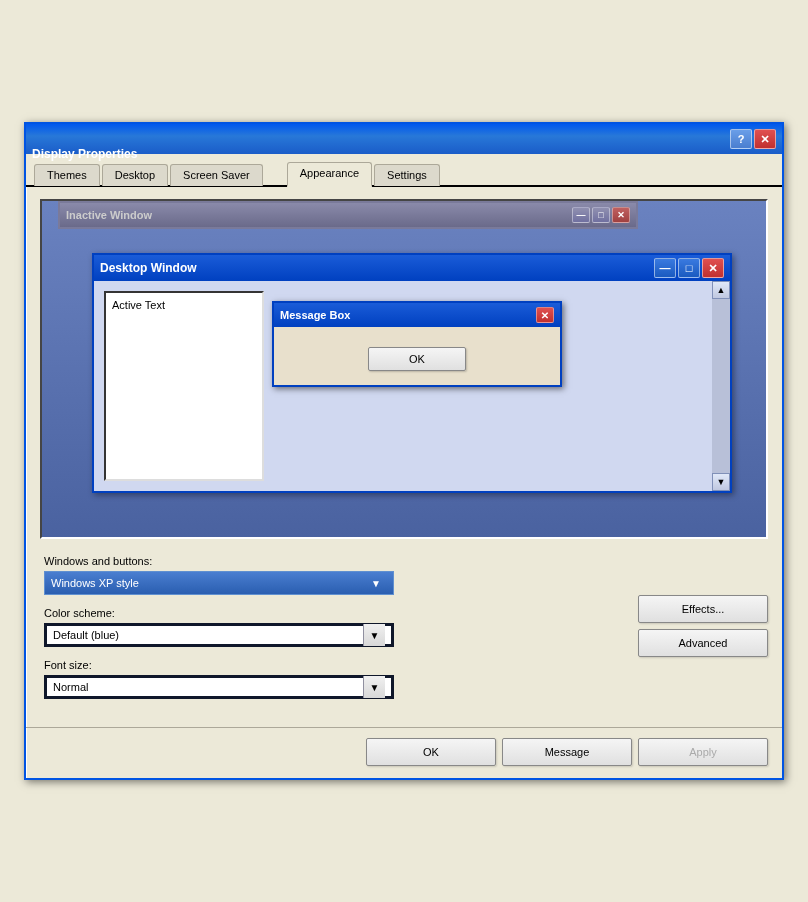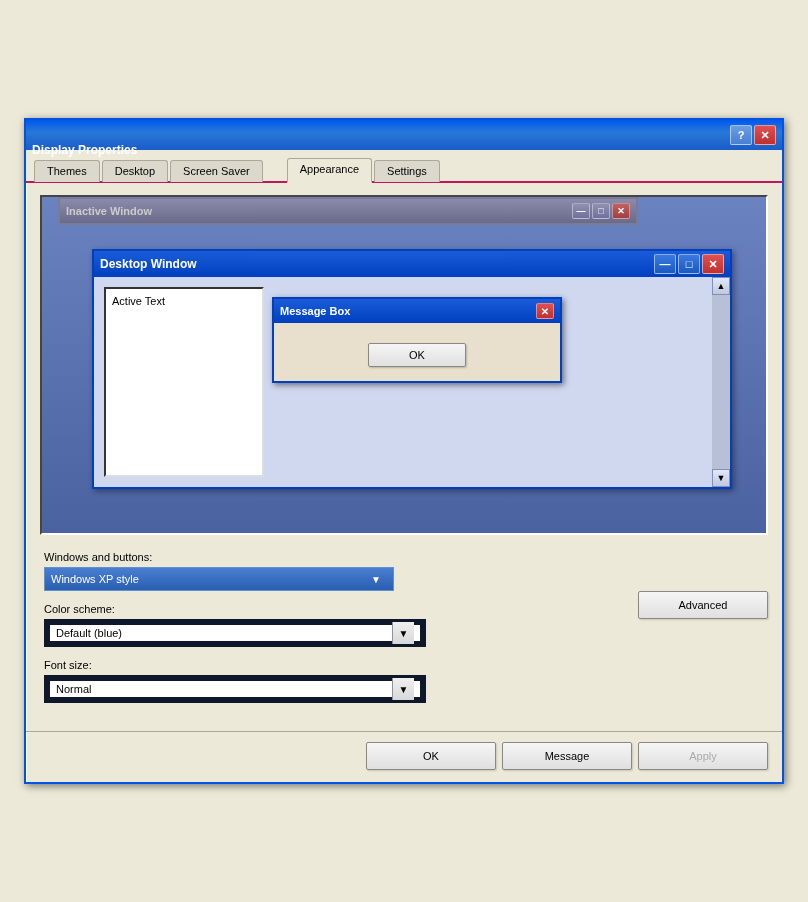--- a/index.html
+++ b/index.html
@@ -64,21 +64,21 @@
     .tb-btn.close-btn {
       background: linear-gradient(to bottom, #e05050, #c03030);
     }
 
     
     .tab-strip {
       background: #ece9d8;
       display: flex;
       align-items: flex-end;
       padding: 6px 20px 0 8px;
-      border-bottom: 2px solid #be185d;
+      border-bottom: 2px solid #000000;
       gap: 2px;
     }
     .tab {
       padding: 4px 12px 5px 12px;
       border: 1px solid #aca899;
       border-bottom: none;
       border-radius: 3px 3px 0 0;
       background: #dcd9cc;
       cursor: pointer;
       font-size: 11px;
@@ -329,24 +329,24 @@
       height: 22px;
       display: flex;
       align-items: center;
       justify-content: center;
       background: linear-gradient(to bottom, #4a7ed0, #2a5eb0);
       font-size: 10px;
     }
 
     
     .dropdown-white {
-      width: 382px;
+      width: 350px;
       height: 24px;
       background: #fff;
-      border: 6px solid #0f172a;
+      border: 3px solid #0f172a;
       color: #000;
       padding: 8px 6px;
       font-size: 11px;
       display: flex;
       align-items: center;
       cursor: pointer;
     }
     .dropdown-white .dropdown-arrow {
       background: linear-gradient(to bottom, #f0f0f0, #d8d8d8);
       border-left: 1px solid #9090a0;
@@ -488,20 +488,21 @@
         <label class="form-label">Font size:</label>
         <div class="dropdown-wrapper">
           <div class="dropdown-white">
             <span class="dropdown-text">Normal</span>
             <div class="dropdown-arrow">▼</div>
           </div>
         </div>
       </div>
 
       <div style="position:absolute; right: 0; top: 40px; display:flex; flex-direction:column; gap:6px;">
+        <button class="side-btn">Effects...</button>
         <button class="side-btn">Advanced</button>
       </div>
     </div>
   </div>
 
   <div class="button-bar">
     <button class="bottom-btn">OK</button>
     <button class="bottom-btn">Message</button>
     <button class="bottom-btn disabled">Apply</button>
   </div>

